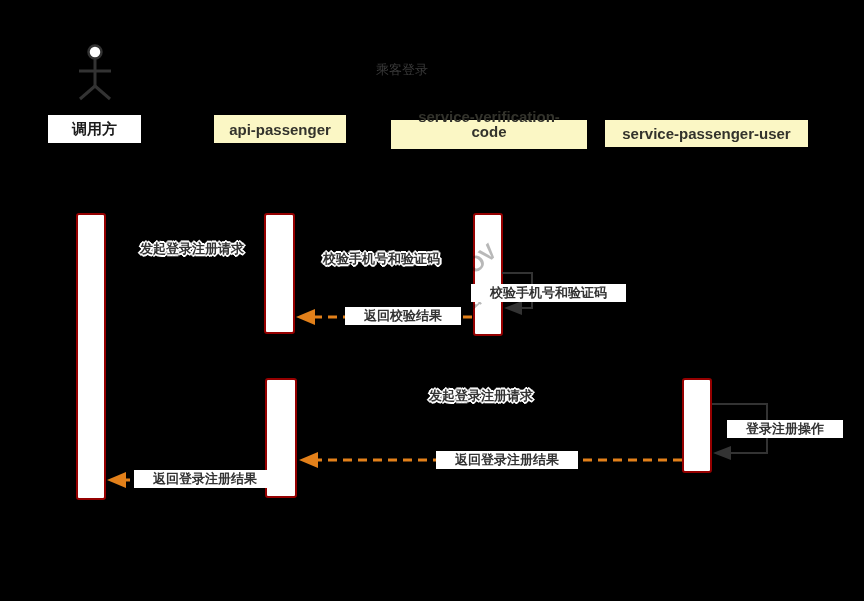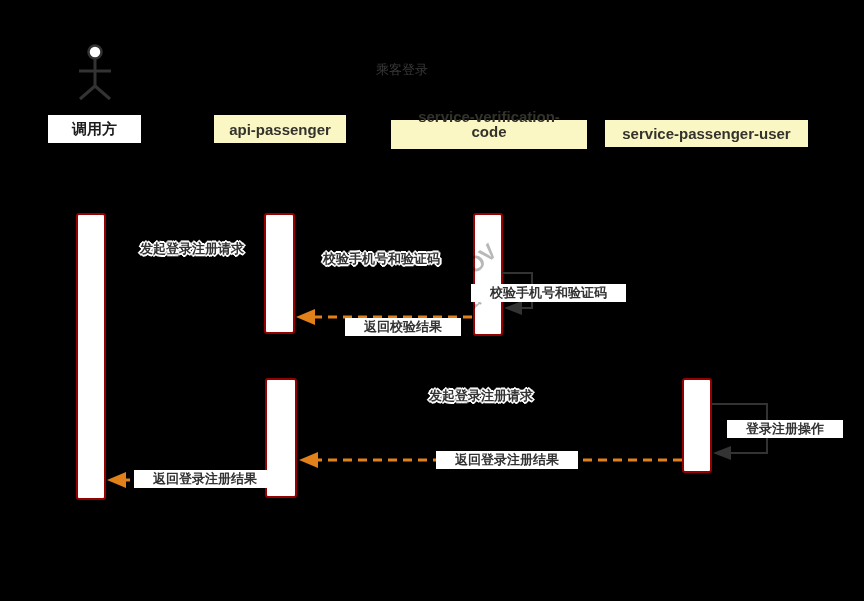--- a/index.html
+++ b/index.html
@@ -37,21 +37,21 @@
 
   
   .msg{position:absolute;font-size:13px;font-weight:bold;color:#333;white-space:nowrap;
        line-height:16px;}
   .msg.halo{text-shadow:-1px -1px 0 #fff,1px -1px 0 #fff,-1px 1px 0 #fff,1px 1px 0 #fff,
             -2px 0 0 #fff,2px 0 0 #fff,0 -2px 0 #fff,0 2px 0 #fff;}
   .msg.bg{background:#fff;padding:1px 19px;}
   .msg.m1{left:140px;top:241px;}
   .msg.m2{left:323px;top:251px;}
   .msg.m3{left:471px;top:284px;}
-  .msg.m4{left:345px;top:318px;}
+  .msg.m4{left:345px;top:307px;}
   .msg.m5{left:429px;top:388px;}
   .msg.m6{left:727px;top:420px;text-align:center;}
   .msg.m7{left:436px;top:451px;}
   .msg.m8{left:134px;top:470px;}
 </style>
 </head>
 <body>
 
 <div id="stage">
 

